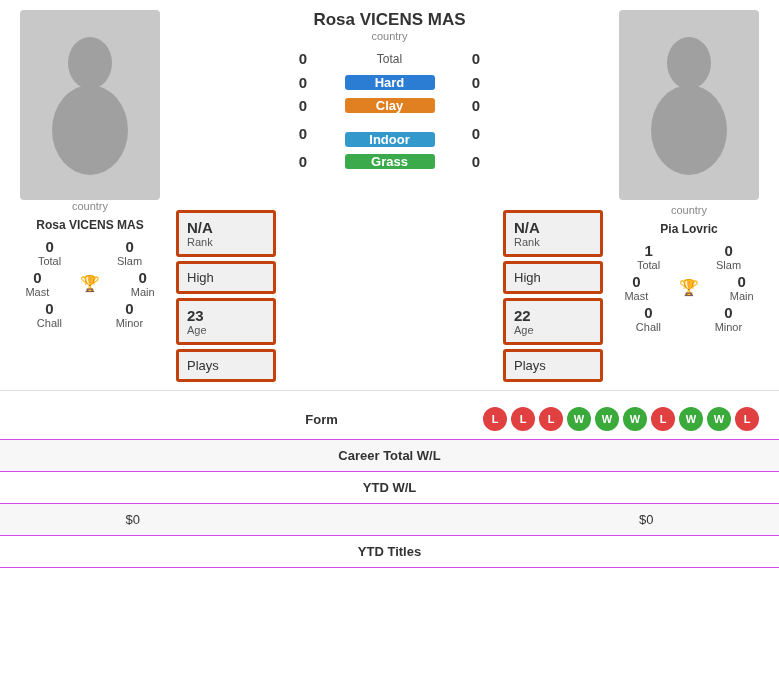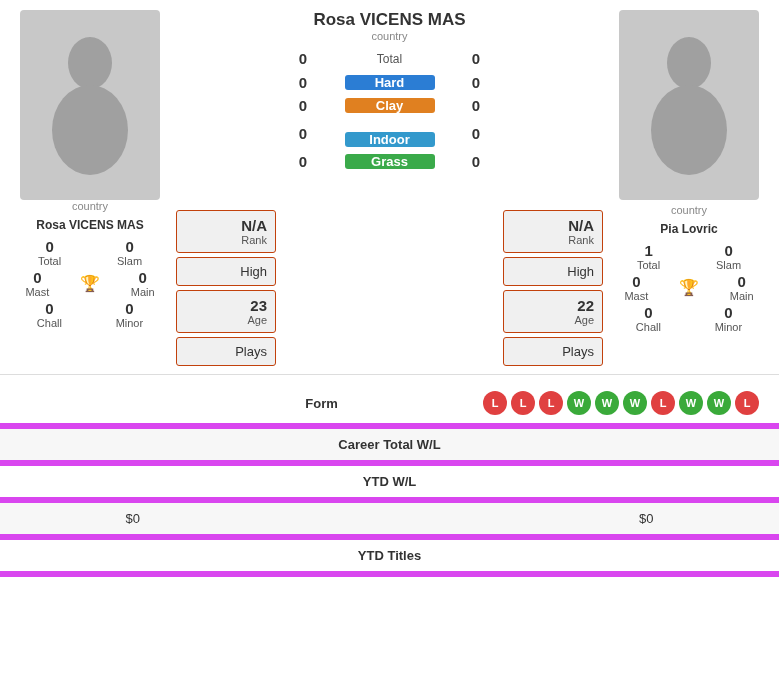--- a/index.html
+++ b/index.html
@@ -76,23 +76,23 @@
       text-align: center;
     }
 
     .surface-hard { background: #2b7dd4; }
     .surface-clay { background: #e08020; }
     .surface-indoor { background: #3399cc; margin-top: 12px; }
     .surface-grass { background: #3aaa4a; }
 
     .info-box {
       background: #f0f0f0;
-      border: 1px solid #c2410c;
+      border: 3px solid #c2410c;
       border-radius: 3px;
-      text-align: right;
+      text-align: left;
       padding: 6px 8px;
       font-size: 13px;
     }
 
     .info-box .info-val {
       font-size: 15px;
       font-weight: bold;
       display: block;
     }
 
@@ -100,21 +100,21 @@
       font-size: 11px;
       color: #555;
       display: block;
     }
 
     .stat-row {
       display: flex;
       align-items: center;
       justify-content: space-between;
       padding: 8px 20px;
-      border-bottom: 6px solid #d946ef;
+      border-bottom: 1px solid #d946ef;
       font-size: 13px;
     }
 
     .stat-row.alt {
       background: #f7f7f7;
     }
 
     .stat-row-label {
       flex: 1;
       text-align: center;

